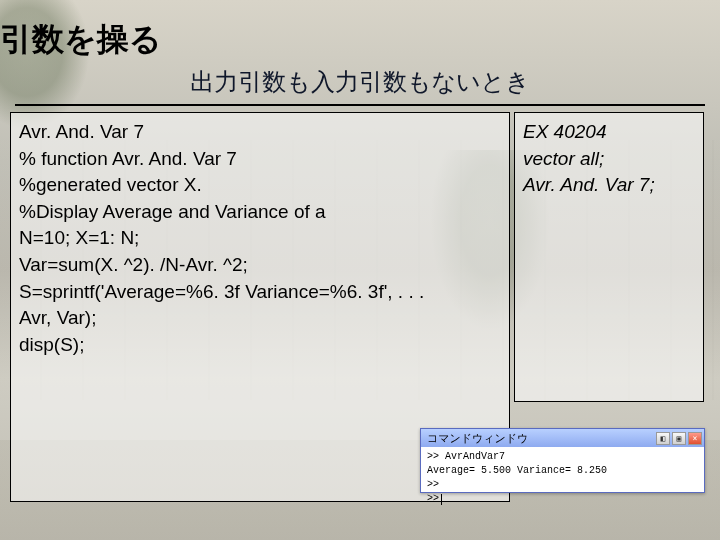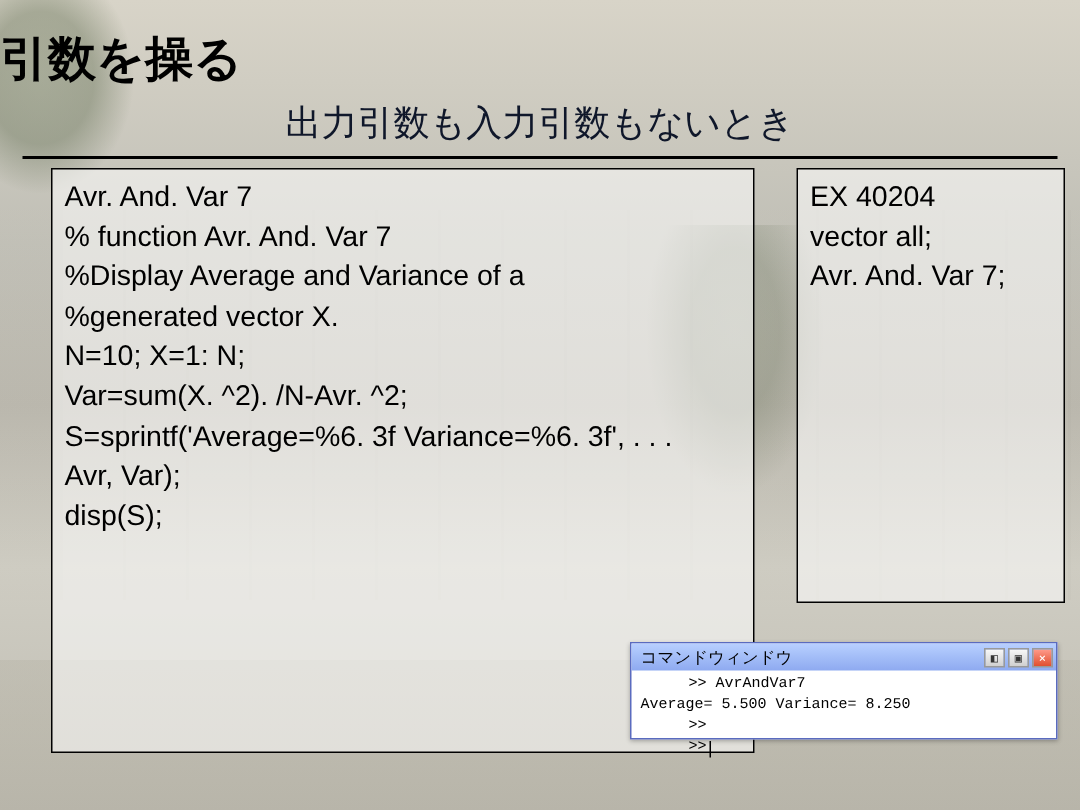--- a/index.html
+++ b/index.html
@@ -71,29 +71,29 @@
     z-index: 3;
   }
   .panel {
     border: 1.5px solid #000;
     background: rgba(255,255,255,0.55);
     padding: 6px 8px;
     font-size: 19px;
     line-height: 1.4;
     color: #000;
     font-family: Arial, sans-serif;
-    margin-left: 24px;
   }
   .panel-left {
     width: 500px;
     height: 390px;
   }
   .panel-right {
     width: 190px;
     height: 290px;
+    font-style: italic;
   }
   .cmdwin {
     position: absolute;
     left: 420px;
     top: 428px;
     width: 285px;
     height: 65px;
     border: 1px solid #5a6bbf;
     background: #fff;
     z-index: 5;
@@ -125,21 +125,21 @@
     background: linear-gradient(180deg, #ff9a8a, #e05030);
     color: #fff;
   }
   .cmd-body {
     padding: 3px 6px;
     font-family: "MS Gothic", "Courier New", monospace;
     font-size: 10px;
     line-height: 1.4;
     color: #000;
   }
-  .cmd-body .prompt { color: #000; margin-left: 32px; }
+  .cmd-body .prompt { color: #000; }
   .cursor-line { display: flex; align-items: center; gap: 2px; }
   .cursor {
     width: 1px; height: 11px;
     background: #000;
     display: inline-block;
   }
 </style>
 </head>
 <body>
 
@@ -149,22 +149,22 @@
 <div class="bg-ground"></div>
 
 <div class="title">引数を操る</div>
 <div class="subtitle">出力引数も入力引数もないとき</div>
 <div class="divider"></div>
 
 <div class="panels">
   <div class="panel panel-left">
     <div>Avr. And. Var 7</div>
     <div>% function Avr. And. Var 7</div>
+    <div>%generated vector X.</div>
     <div>%Display Average and Variance of a</div>
-    <div>%generated vector X.</div>
     <div>N=10; X=1: N;</div>
     <div>Var=sum(X. ^2). /N-Avr. ^2;</div>
     <div>S=sprintf('Average=%6. 3f  Variance=%6. 3f', . . .</div>
     <div>Avr, Var);</div>
     <div>disp(S);</div>
   </div>
   <div class="panel panel-right">
     <div>EX 40204</div>
     <div>vector all;</div>
     <div>Avr. And. Var 7;</div>

